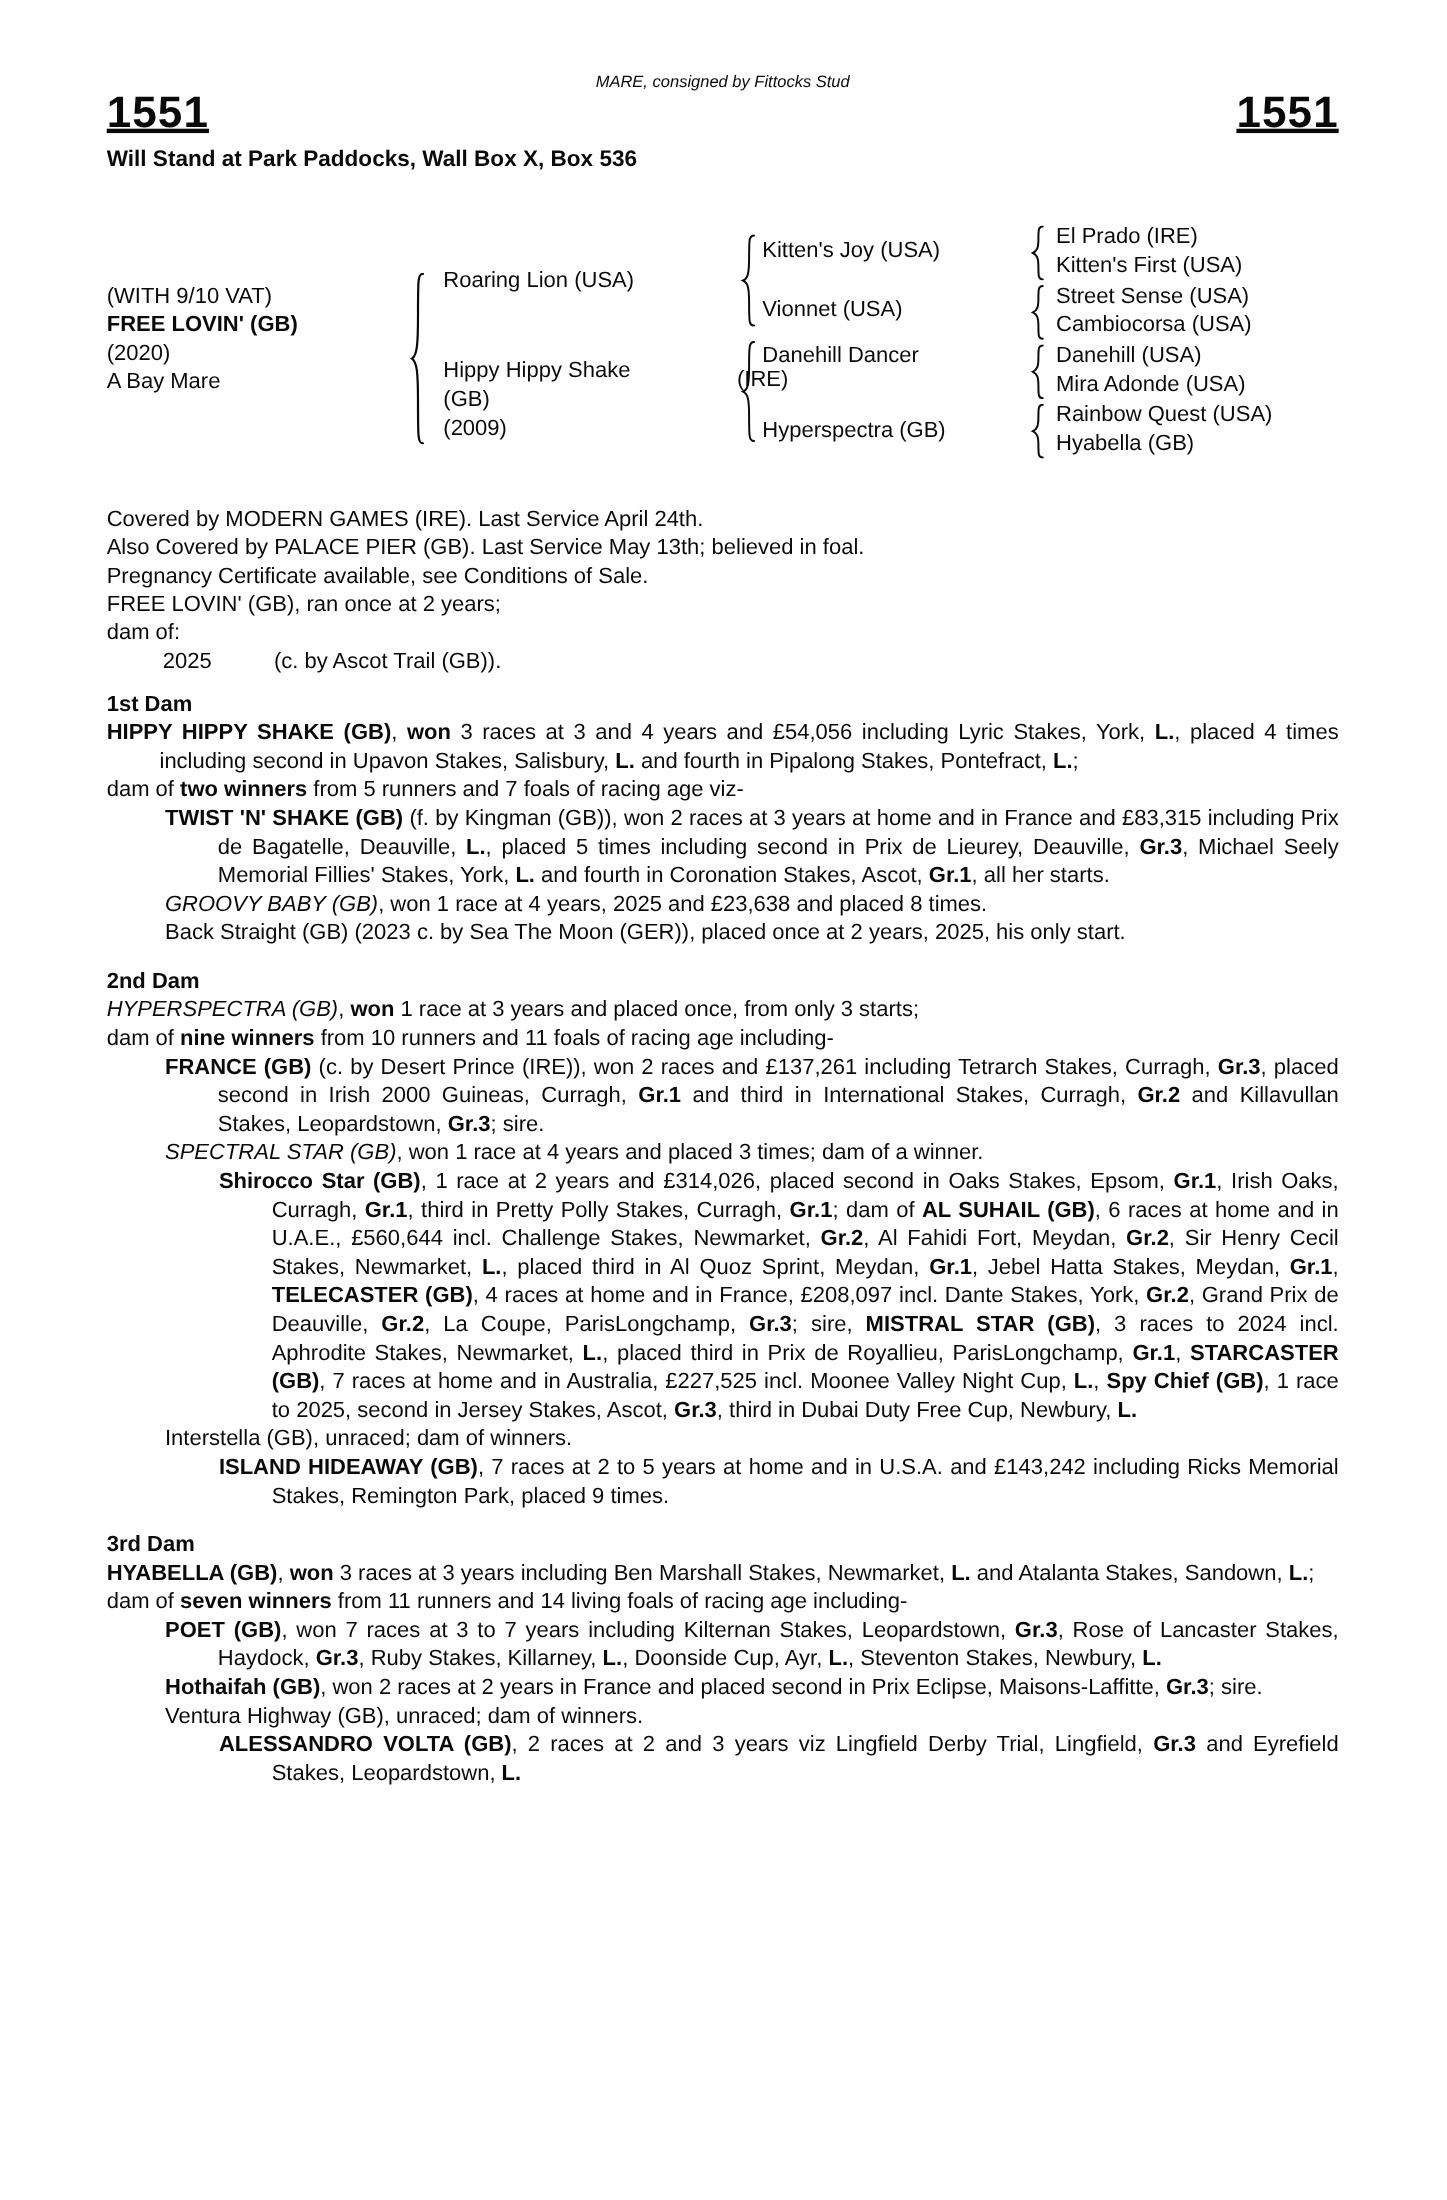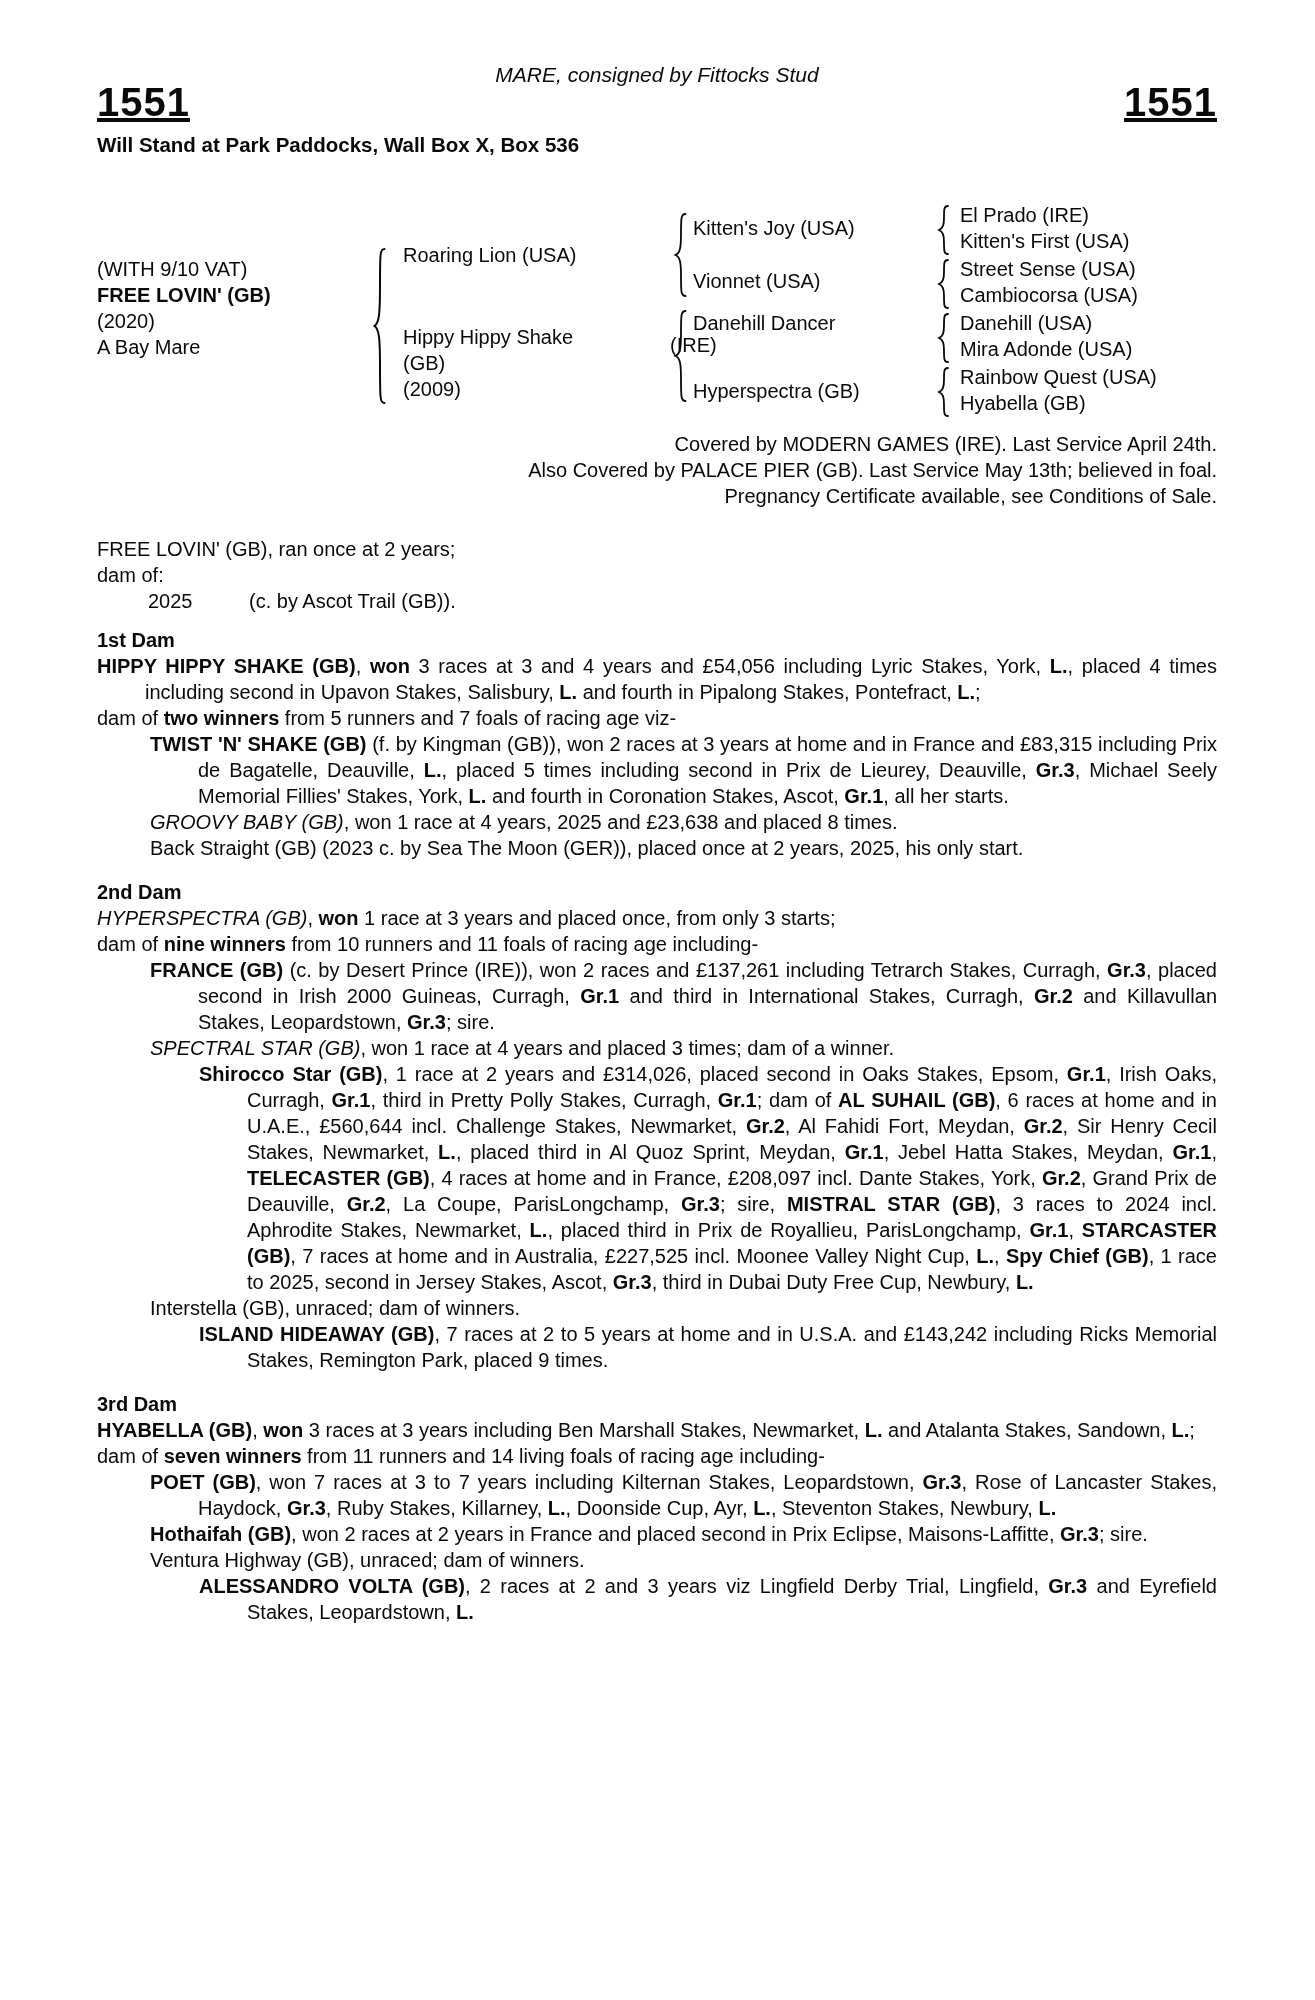--- a/index.html
+++ b/index.html
@@ -4,32 +4,32 @@
 <style>
   html,body{margin:0;padding:0;}
   body{
     width:1315px;height:2000px;position:relative;background:#ffffff;
     font-family:"Liberation Sans","DejaVu Sans",sans-serif;
     color:#0a0a0a;
   }
   .abs{position:absolute;}
   
   #consignor{top:62px;left:97px;width:1120px;text-align:center;
-    font-style:italic;font-size:21px;line-height:26px;}
+    font-style:italic;font-size:15px;line-height:26px;}
   #lot-row{top:80px;left:97px;width:1120px;display:flex;justify-content:space-between;text-decoration:underline;}
   .lot-number{font-size:40px;font-weight:bold;line-height:44px;letter-spacing:1px;}
   #stand-line{top:132px;left:97px;width:1120px;font-weight:bold;font-size:20.5px;line-height:26px;}
   
   #pedigree{top:0;left:0;width:1315px;height:440px;}
   .ped-cell{position:absolute;font-size:20px;line-height:26px;white-space:nowrap;}
   .ped-bold{font-weight:bold;}
   .tight{line-height:23px;}
   .brace{position:absolute;}
   
-  #covering{top:431px;left:97px;width:1120px;text-align:right;font-size:20px;line-height:26px;}
+  #covering{top:459px;left:97px;width:1120px;text-align:left;font-size:20px;line-height:26px;}
   #record{top:536px;left:97px;width:1120px;font-size:20px;line-height:26px;}
   .produce-year{display:inline-block;width:101px;}
   .produce-indent{padding-left:51px;}
   
   #dams{top:627px;left:97px;width:1120px;font-size:20px;line-height:26px;}
   .dam-section{margin:0 0 18px 0;}
   .dam-title{font-weight:bold;}
   p.para{margin:0;text-align:justify;}
   .ind0{padding-left:48px;text-indent:-48px;}
   .ind1{padding-left:101px;text-indent:-48px;}

